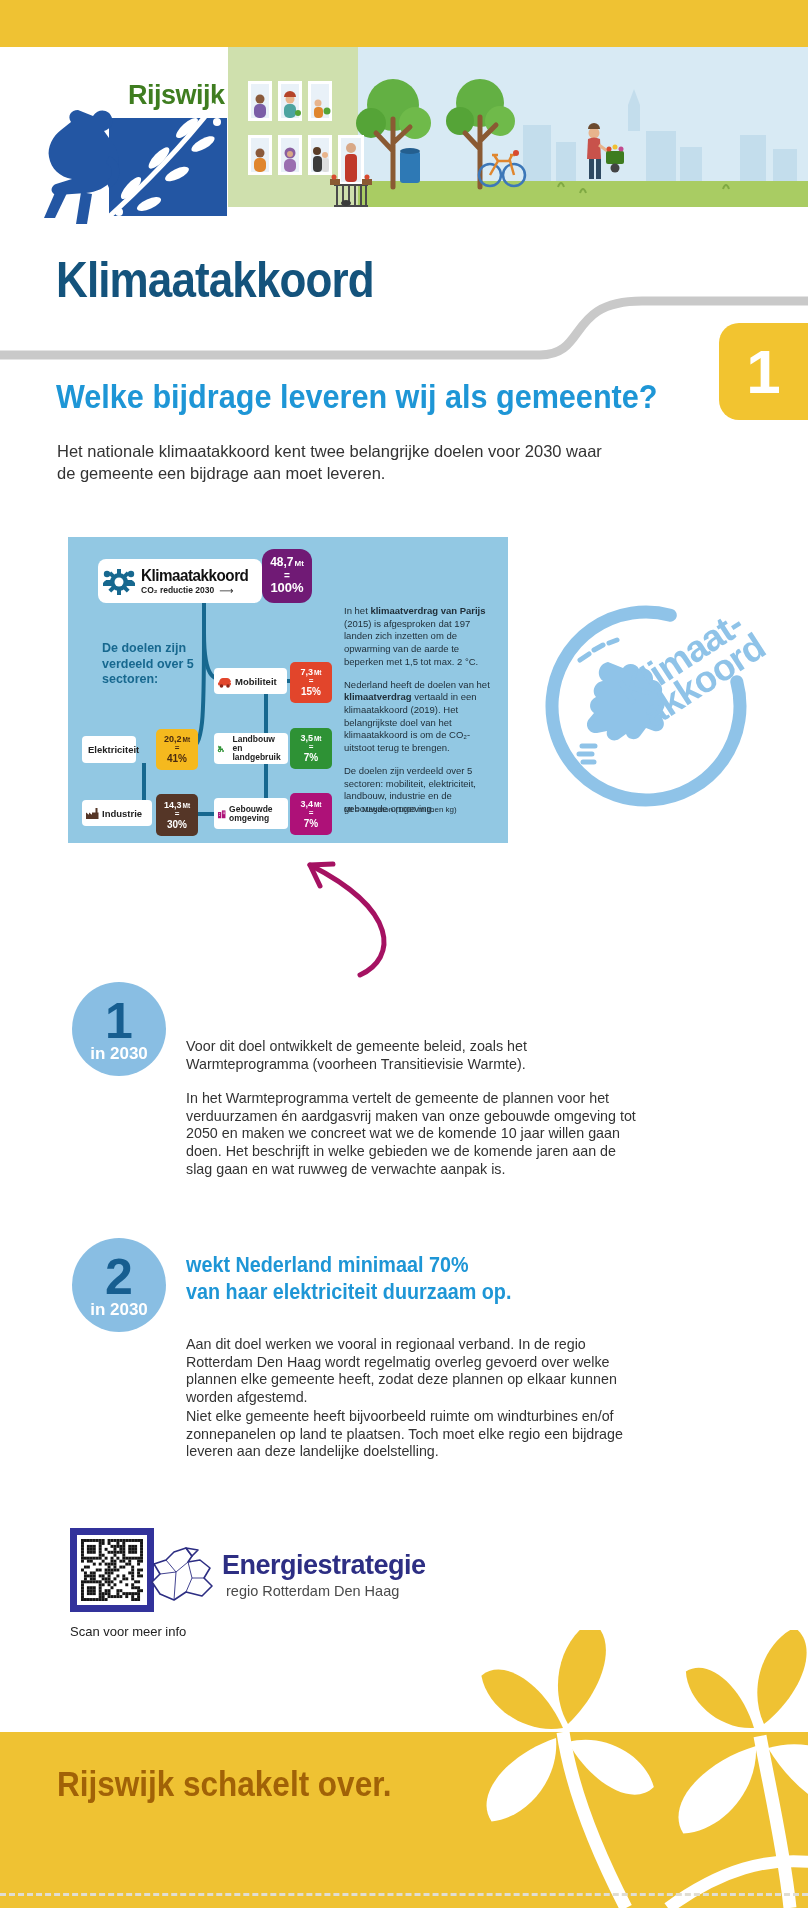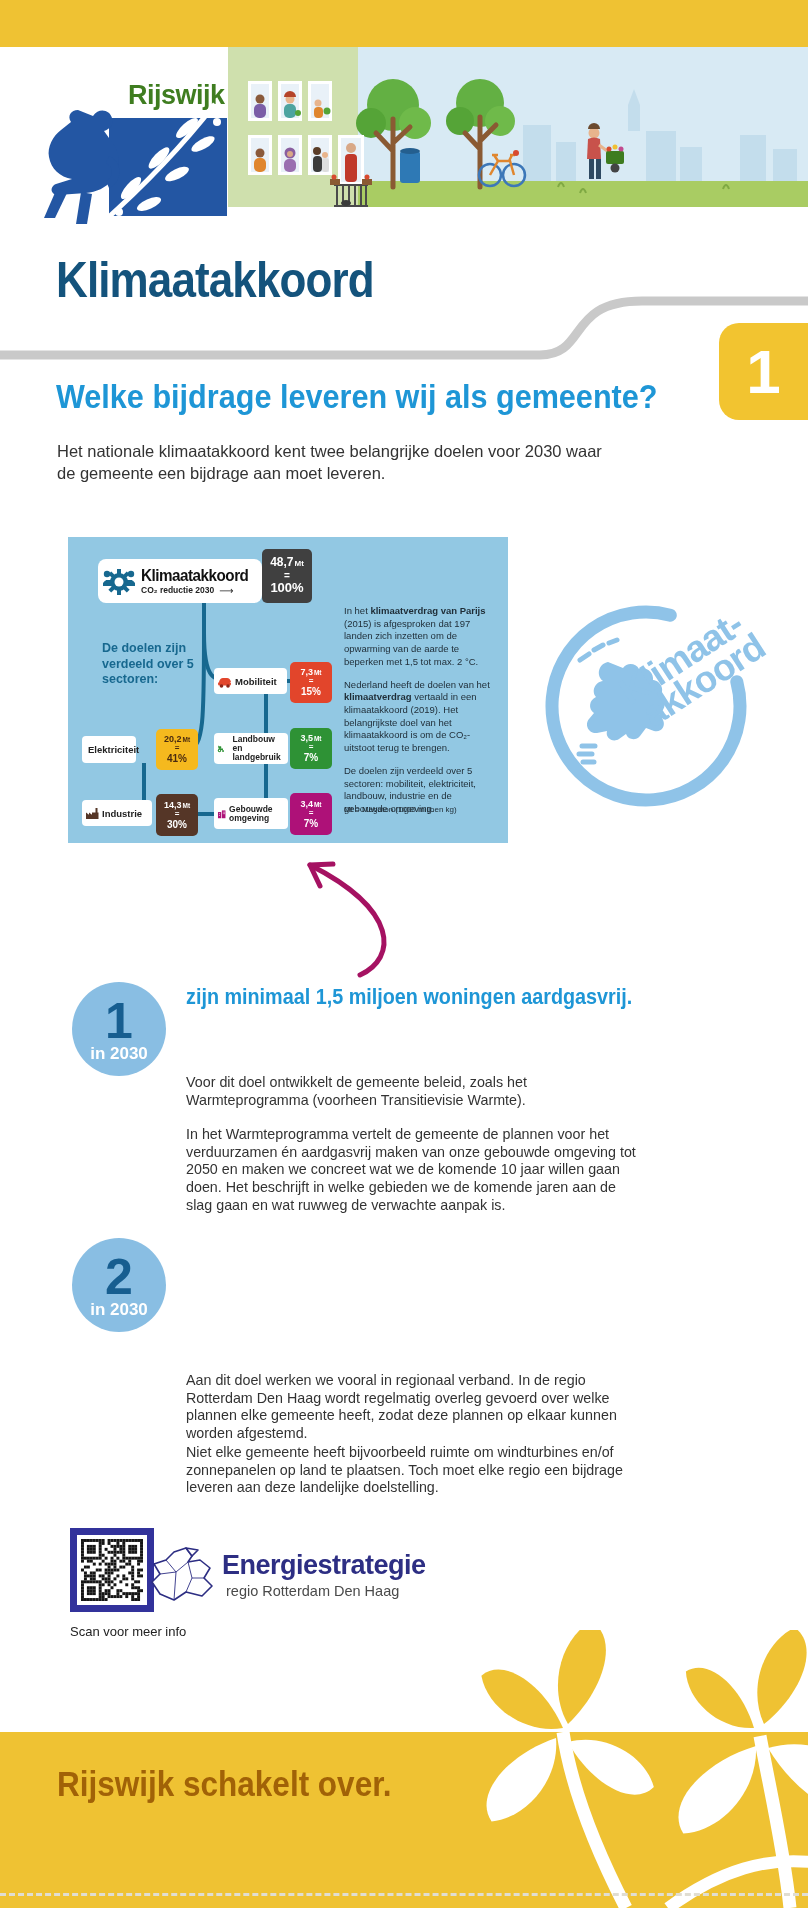--- a/index.html
+++ b/index.html
@@ -28,21 +28,21 @@
            display:flex;align-items:center;gap:5px;padding:0 4px;box-sizing:border-box;}
   .ig-card .t{font-size:16px;font-weight:bold;color:#111;letter-spacing:-.5px;transform:scaleX(.95);transform-origin:left center;white-space:nowrap;}
   .ig-card .s{font-size:8.5px;font-weight:bold;color:#222;white-space:nowrap;}
   .ig-card .arr{font-size:10px;color:#222;margin-left:5px;}
   .valbox{position:absolute;display:flex;flex-direction:column;align-items:center;justify-content:center;
           border-radius:5px;color:#fff;font-weight:bold;line-height:1.12;}
   .valbox .amt{font-size:9px;}
   .valbox .unit{font-size:6.5px;margin-left:1px;}
   .valbox .eq{font-size:8px;}
   .valbox .pct{font-size:10px;}
-  .total{background:#404040;}
+  .total{background:#701a75;border-radius:12px;}
   .total .amt{font-size:12px;} .total .unit{font-size:8px;} .total .eq{font-size:10px;} .total .pct{font-size:13px;}
   .v-yellow{background:#f5b91e;color:#4a2b10;}
   .v-red{background:#e2452b;}
   .v-green{background:#2e9235;}
   .v-brown{background:#553627;}
   .v-magenta{background:#ae1178;}
   .sectors-intro{left:34px;top:104px;width:116px;font-size:12.5px;font-weight:bold;color:#17688f;line-height:1.25;}
   .sec-label{position:absolute;background:#fff;border-radius:4px;display:flex;align-items:center;gap:3px;
              padding:2px 3px;box-sizing:border-box;font-weight:bold;color:#222;font-size:9.5px;}
   .sec-label.small{font-size:8.5px;line-height:1.05;}
@@ -54,21 +54,21 @@
   .stamp{left:542px;top:600px;}
   .m-arrow{left:285px;top:852px;}
 
   
   .goal-circle{width:94px;height:94px;border-radius:50%;background:#89bee3;display:flex;flex-direction:column;
                align-items:center;justify-content:center;}
   .goal-circle .num{font-size:50px;font-weight:bold;color:#175e90;line-height:1;margin-top:2px;}
   .goal-circle .yr{font-size:17px;font-weight:bold;color:#fff;margin-top:-2px;}
   .goal-h{font-size:21.5px;font-weight:bold;color:#1e96d6;line-height:1.24;}
   .goal-h .condensed{transform:scaleX(.92);}
-  .goal-p{width:452px;font-size:14.3px;line-height:1.24;color:#333;margin-top:36px;}
+  .goal-p{width:452px;font-size:14.3px;line-height:1.24;color:#333;}
 
   
   .qr-box{left:70px;top:1528px;width:84px;height:84px;box-sizing:border-box;border:7px solid #32329b;
           background:#fff;padding:4px;}
   .qr-caption{left:70px;top:1624px;font-size:13px;color:#222;}
   .partner-map{left:146px;top:1546px;}
   .partner-title{left:222px;top:1550px;font-size:27px;font-weight:bold;color:#2d2e83;letter-spacing:-.5px;}
   .partner-sub{left:226px;top:1583px;font-size:14.5px;color:#4a4a4a;}
 
   
@@ -381,30 +381,30 @@
     <g stroke="#a51262" stroke-width="5" fill="none" stroke-linecap="round">
       <path d="M75,123 C112,106 114,58 25,13"></path>
       <path d="M25,13 L48,12 M25,13 L35,34"></path>
     </g>
   </svg>
 
   <div class="abs goal-circle" style="left:72px;top:982px;">
     <div class="num">1</div>
     <div class="yr">in 2030</div>
   </div>
-  <div class="abs goal-h" style="left:186px;top:984px;">
-    <span class="condensed">zijn minimaal 1,5 miljoen woningen aardgasvrij.</span><br>
-    <span class="condensed"></span>
-  </div>
   <div class="abs goal-p" style="left:186px;top:1038px;">Voor dit doel ontwikkelt de gemeente beleid, zoals het Warmteprogramma (voorheen Transitievisie Warmte).</div>
   <div class="abs goal-p" style="left:186px;top:1090px;">In het Warmteprogramma vertelt de gemeente de plannen voor het verduurzamen én aardgasvrij maken van onze gebouwde omgeving tot 2050 en maken we concreet wat we de komende 10 jaar willen gaan doen. Het beschrijft in welke gebieden we de komende jaren aan de slag gaan en wat ruwweg de verwachte aanpak is.</div>
 
   <div class="abs goal-circle" style="left:72px;top:1238px;">
     <div class="num">2</div>
     <div class="yr">in 2030</div>
+  </div>
+  <div class="abs goal-h" style="left:186px;top:1252px;">
+    <span class="condensed">wekt Nederland minimaal 70%</span><br>
+    <span class="condensed">van haar elektriciteit duurzaam op.</span>
   </div>
   <div class="abs goal-p" style="left:186px;top:1336px;">Aan dit doel werken we vooral in regionaal verband. In de regio Rotterdam Den Haag wordt regelmatig overleg gevoerd over welke plannen elke gemeente heeft, zodat deze plannen op elkaar kunnen worden afgestemd.</div>
   <div class="abs goal-p" style="left:186px;top:1408px;">Niet elke gemeente heeft bijvoorbeeld ruimte om windturbines en/of zonnepanelen op land te plaatsen. Toch moet elke regio een bijdrage leveren aan deze landelijke doelstelling.</div>
 
   <div class="abs qr-box">
     <svg width="62" height="62" viewBox="0 0 63 63">
         <g fill="#151515">
           <rect x="0" y="0" width="3" height="3"></rect>
           <rect x="3" y="0" width="3" height="3"></rect>
           <rect x="6" y="0" width="3" height="3"></rect>

